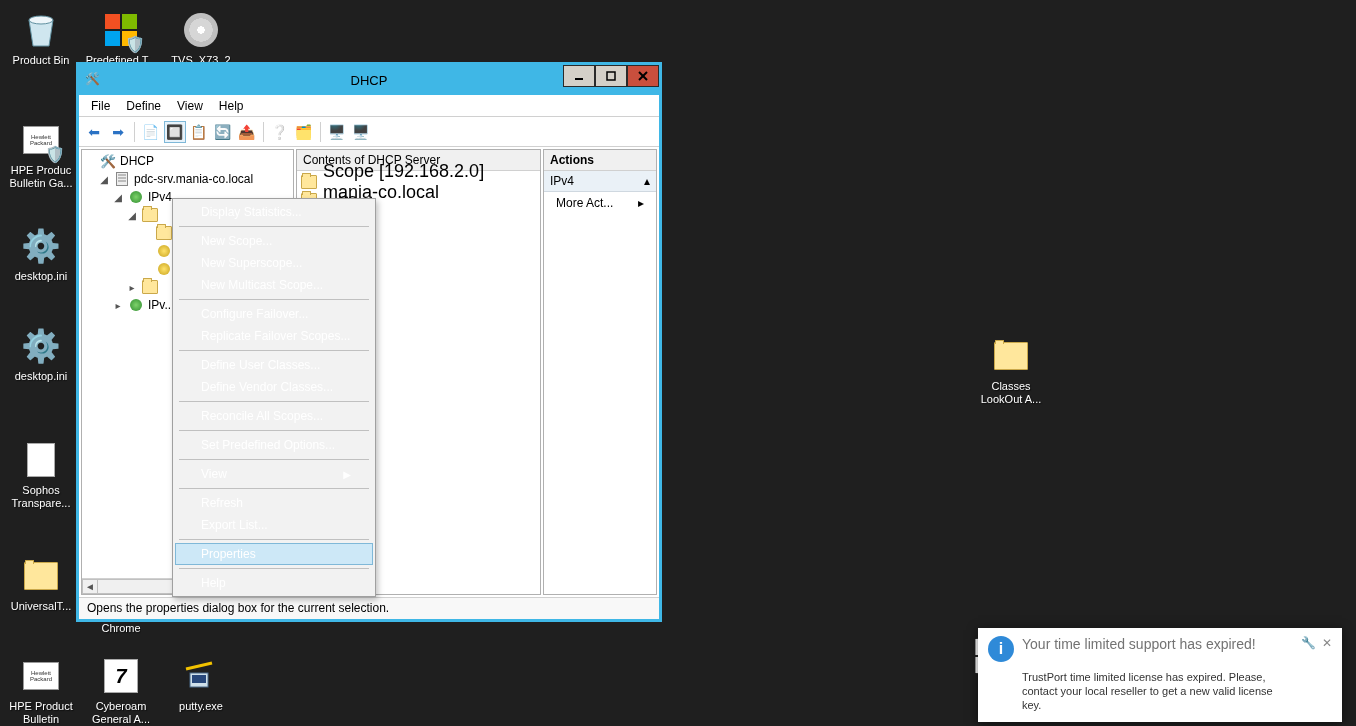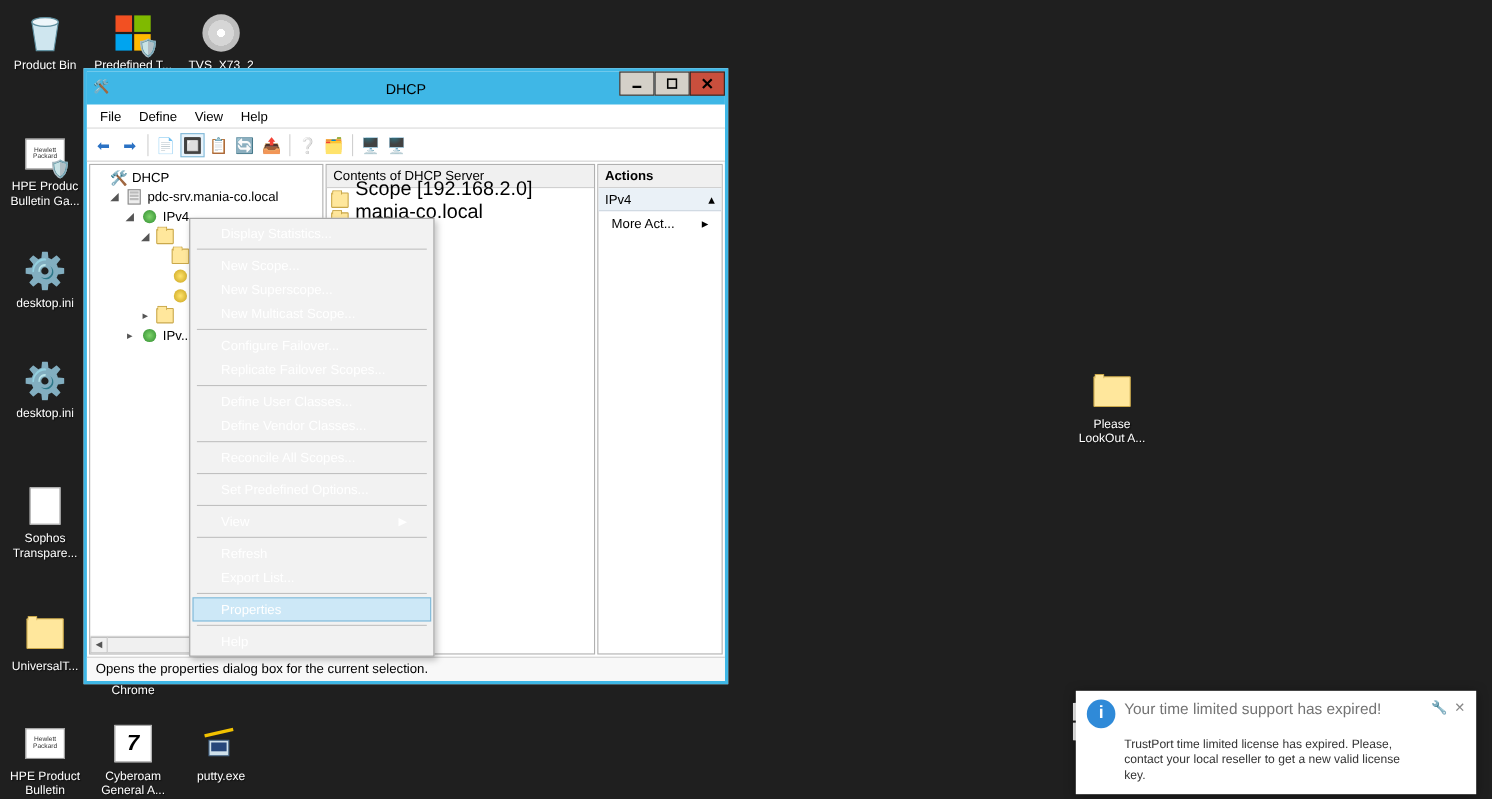--- a/index.html
+++ b/index.html
@@ -163,21 +163,21 @@
 
   .status-bar {
     height: 22px; border-top:1px solid #d0d0d0; background:#f8f8f8;
     padding: 3px 8px; font-size:12px; color:#000;
   }
 
   
   .context-menu {
     position: absolute;
     left: 172px; top: 198px;
-    width: 223px;
+    width: 204px;
     background: #f2f2f2;
     border: 1px solid #a0a0a0;
     box-shadow: 2px 3px 6px rgba(0,0,0,.25);
     padding: 2px;
     font-size: 12px;
     z-index: 50;
   }
   .cm-item {
     padding: 4px 22px 4px 26px; position: relative; cursor: default;
     display:flex; justify-content:space-between; align-items:center;
@@ -301,21 +301,21 @@
         <line x1="2" y1="10" x2="28" y2="4" stroke="#f2c200" stroke-width="3"></line>
       </svg>
     </div>
   <div class="icon-label">putty.exe</div>
 </div>
 
 <div class="desktop-icon" style="left:974px;top:334px">
   <div class="icon-img">
       <div class="folder-ic" style="width:34px;height:28px"></div>
     </div>
-  <div class="icon-label">Please LookOut A...</div>
+  <div class="icon-label">Classes LookOut A...</div>
 </div>
 
 <div class="mmc">
   <div class="mmc-titlebar">
     <span class="title-icon">🛠️</span>
     <span class="title-text">DHCP</span>
     <div class="win-controls">
       <div class="btn btn-min">
           <svg width="10" height="10">
             <line x1="1" y1="8" x2="9" y2="8" stroke="#000" stroke-width="2"></line>

